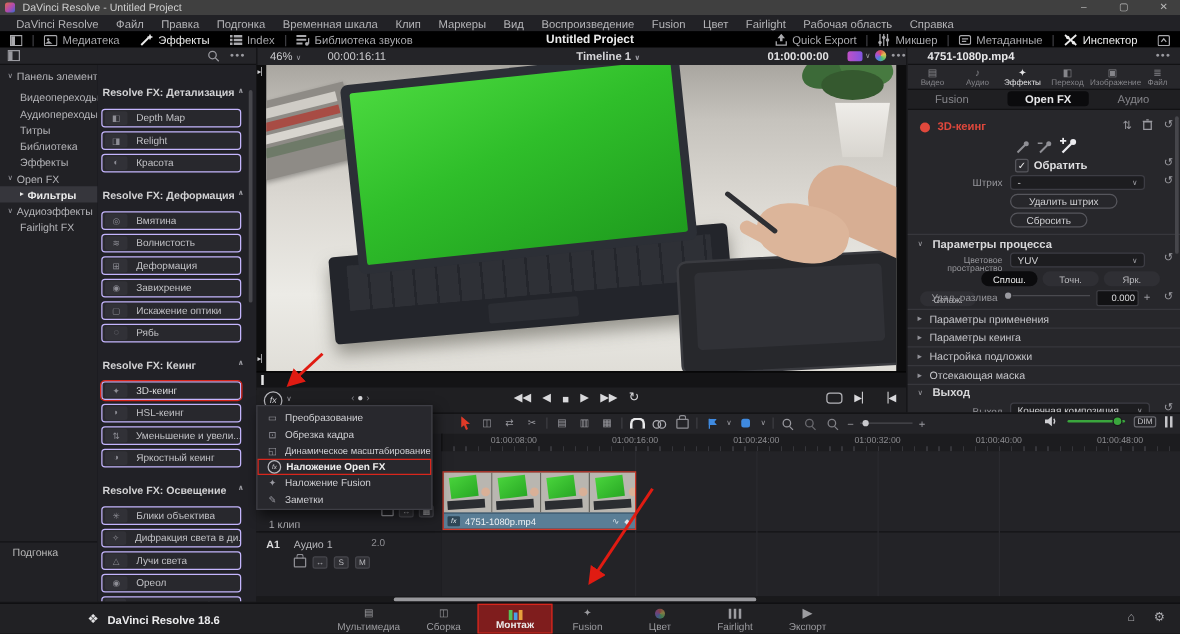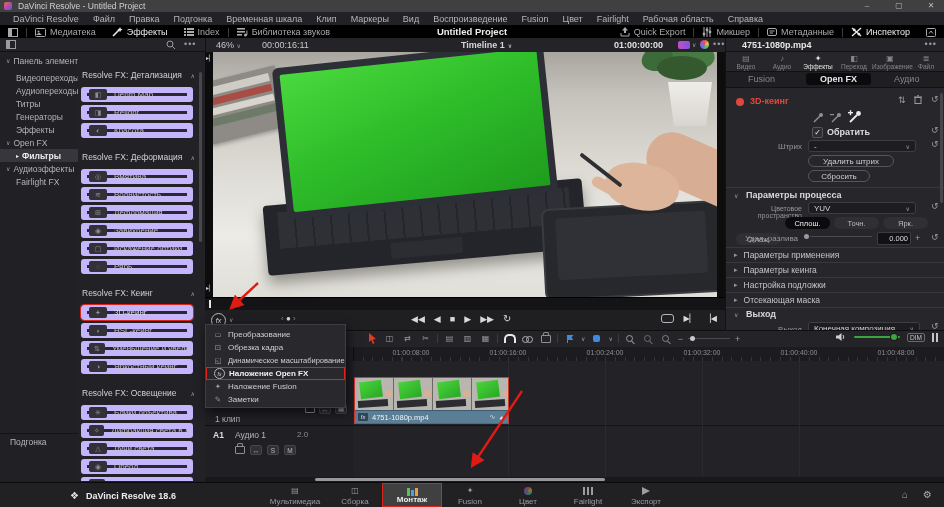--- a/index.html
+++ b/index.html
@@ -29,23 +29,23 @@
   .strip{background:#242428;border-bottom:1px solid #121214;height:13px}
   
   .tree{left:0;top:52px;width:78px;height:429px;background:#212125;border-right:1px solid #131316}
   .trow{display:flex;align-items:center;height:13px;gap:3px;color:#b4b4b8;font-size:8.5px;padding-left:6px;white-space:nowrap}
   .trow .lbl{overflow:hidden}
   .trow.child{padding-left:16px}
   .trow.sel{background:#36363c;color:#ececec;font-weight:bold}
   
   .fxcol{left:78px;top:52px;width:127px;height:429px;background:#212126;padding-top:17px;box-sizing:border-box;overflow:hidden}
   .fxsec+.fxsec{margin-top:13px}
-  .fxhead{height:12px;display:flex;align-items:center;justify-content:space-between;
-    padding:0 10px 0 4px;font-size:8.5px;font-weight:normal;color:#d2d2d4;white-space:nowrap;margin-bottom:6px}
-  .fxitem{height:15px;margin:0 12px 3px 3px;background:#28282d;border:6px solid #c4b5fd;border-radius:3px;
+  .fxhead{height:12px;display:flex;justify-content:space-between;
+    padding:0 10px 0 4px;font-size:8.5px;font-weight:bold;color:#d2d2d4;white-space:nowrap;margin-bottom:6px}
+  .fxitem{height:15px;margin:0 12px 3px 3px;background:#28282d;border:1px solid #c4b5fd;border-radius:3px;
     display:flex;align-items:center;box-sizing:border-box}
   .fxitem .ico{width:18px;height:11px;margin:0 2px;background:#313137;border-radius:2px;
     color:#8d8d95;font-size:7px;display:flex;align-items:center;justify-content:center}
   .fxitem .lbl{font-size:8px;color:#c2c2c6;padding-left:5px;white-space:nowrap;overflow:hidden}
   .fxitem.hl{outline:1.5px solid #d9261c;outline-offset:0}
   .favdiv{left:0;top:433px;width:78px;height:1px;background:#131316}
   .favlbl{left:10px;top:437px;font-size:8.5px;color:#b8b8b8}
   
   .vhead{left:205px;top:38px;width:520px;height:14px;background:#242428;border-bottom:1px solid #121214;border-left:1px solid #121214}
   .viewer{left:205px;top:52px;width:520px;height:245px;background:#0d0d0e}
@@ -97,21 +97,21 @@
   .mitem .mlb{font-size:8px;color:#cfcfd3;white-space:nowrap}
   .mitem.sel{border:1.5px solid #d9261c}
   .mitem.sel .mlb{color:#efefef}
   .fxmini{display:inline-flex;width:9px;height:9px;border:1px solid #b9b9be;border-radius:50%;
     align-items:center;justify-content:center;font-style:italic;font-size:5px;color:#d8d8dc}
   
   .bottombar{left:0;top:482px;width:944px;height:25px;background:#212124;border-top:1px solid #0b0b0d}
   .page{position:absolute;top:0;width:70px;height:25px;text-align:center}
   .page .plb{position:absolute;left:0;right:0;bottom:2px;font-size:8px;color:#9c9ca0}
   .page .pic{position:absolute;left:0;right:0;top:3px;height:9px;display:flex;align-items:center;justify-content:center;color:#9c9ca0;font-size:8px}
-  .page.active{background:#404040;border:1.5px solid #d9261c;box-sizing:border-box;width:60px;height:24px}
+  .page.active{background:#7f1d1d;border:1.5px solid #d9261c;box-sizing:border-box;width:60px;height:24px}
   .page.active .plb{color:#ececec;font-weight:bold}
   
   .ph{position:absolute}
   
   .mag{width:10px;height:10px;position:relative}
   .mag::before{content:"";position:absolute;width:5px;height:5px;border:1px solid #9a9aa0;border-radius:50%;left:1px;top:1px}
   .mag::after{content:"";position:absolute;width:4px;height:1px;background:#9a9aa0;transform:rotate(45deg);left:6px;top:8px}
   .flagic{width:8px;height:9px;position:relative}
   .flagic::before{content:"";position:absolute;left:1px;top:1px;width:7px;height:5px;background:#3f8ae0;clip-path:polygon(0 0,100% 0,72% 50%,100% 100%,0 100%)}
   .flagic::after{content:"";position:absolute;left:1px;top:1px;width:1px;height:8px;background:#3f8ae0}
@@ -332,21 +332,21 @@
     <div class="trow child" style="margin-top:4px">
         <span class="lbl">Видеопереходы</span>
       </div>
     <div class="trow child">
         <span class="lbl">Аудиопереходы</span>
       </div>
     <div class="trow child">
         <span class="lbl">Титры</span>
       </div>
     <div class="trow child">
-        <span class="lbl">Генераторы</span>
+        <span class="lbl">Библиотека</span>
       </div>
     <div class="trow child">
         <span class="lbl">Эффекты</span>
       </div>
     <div class="trow">
         <span class="chev">∨</span>
         <span class="lbl">Open FX</span>
       </div>
     <div class="trow child sel">
         <span class="chev" style="color:#e8e8e8">▸</span>

